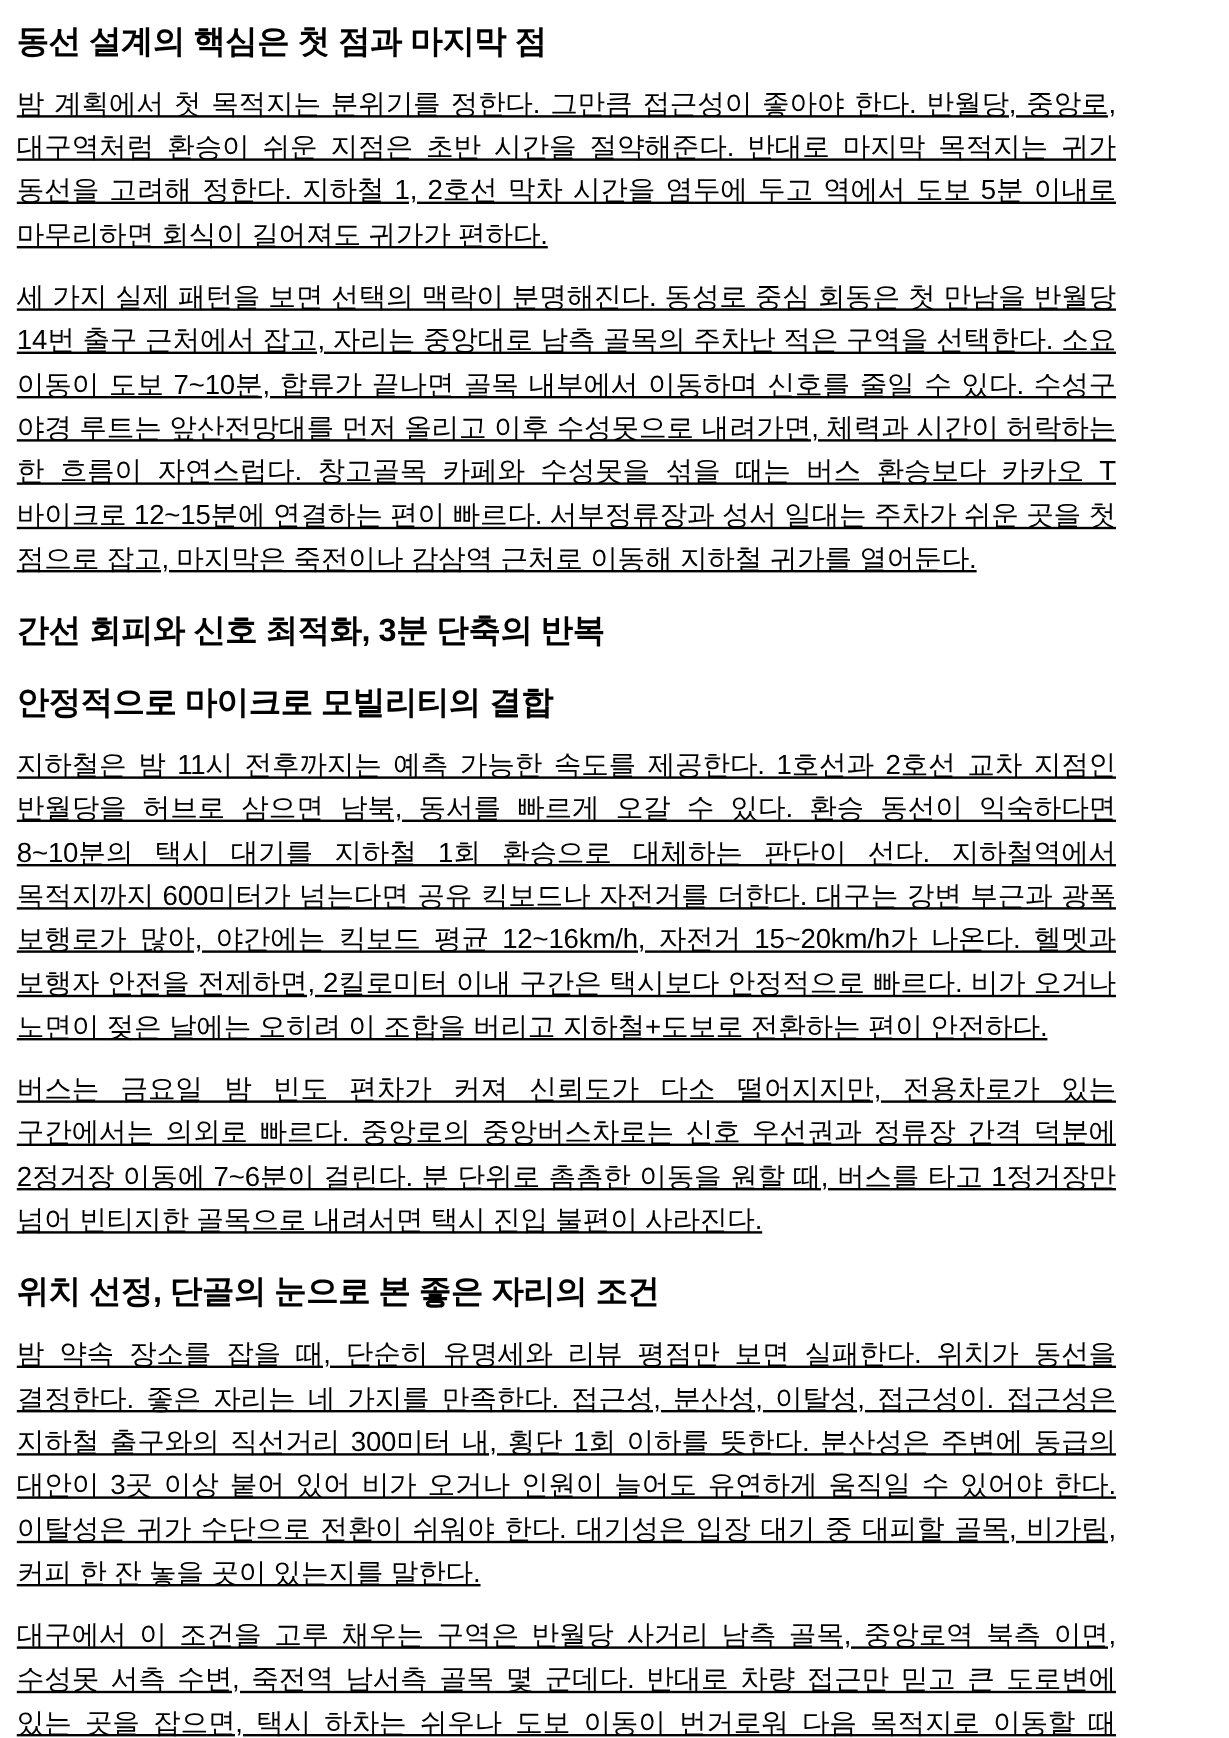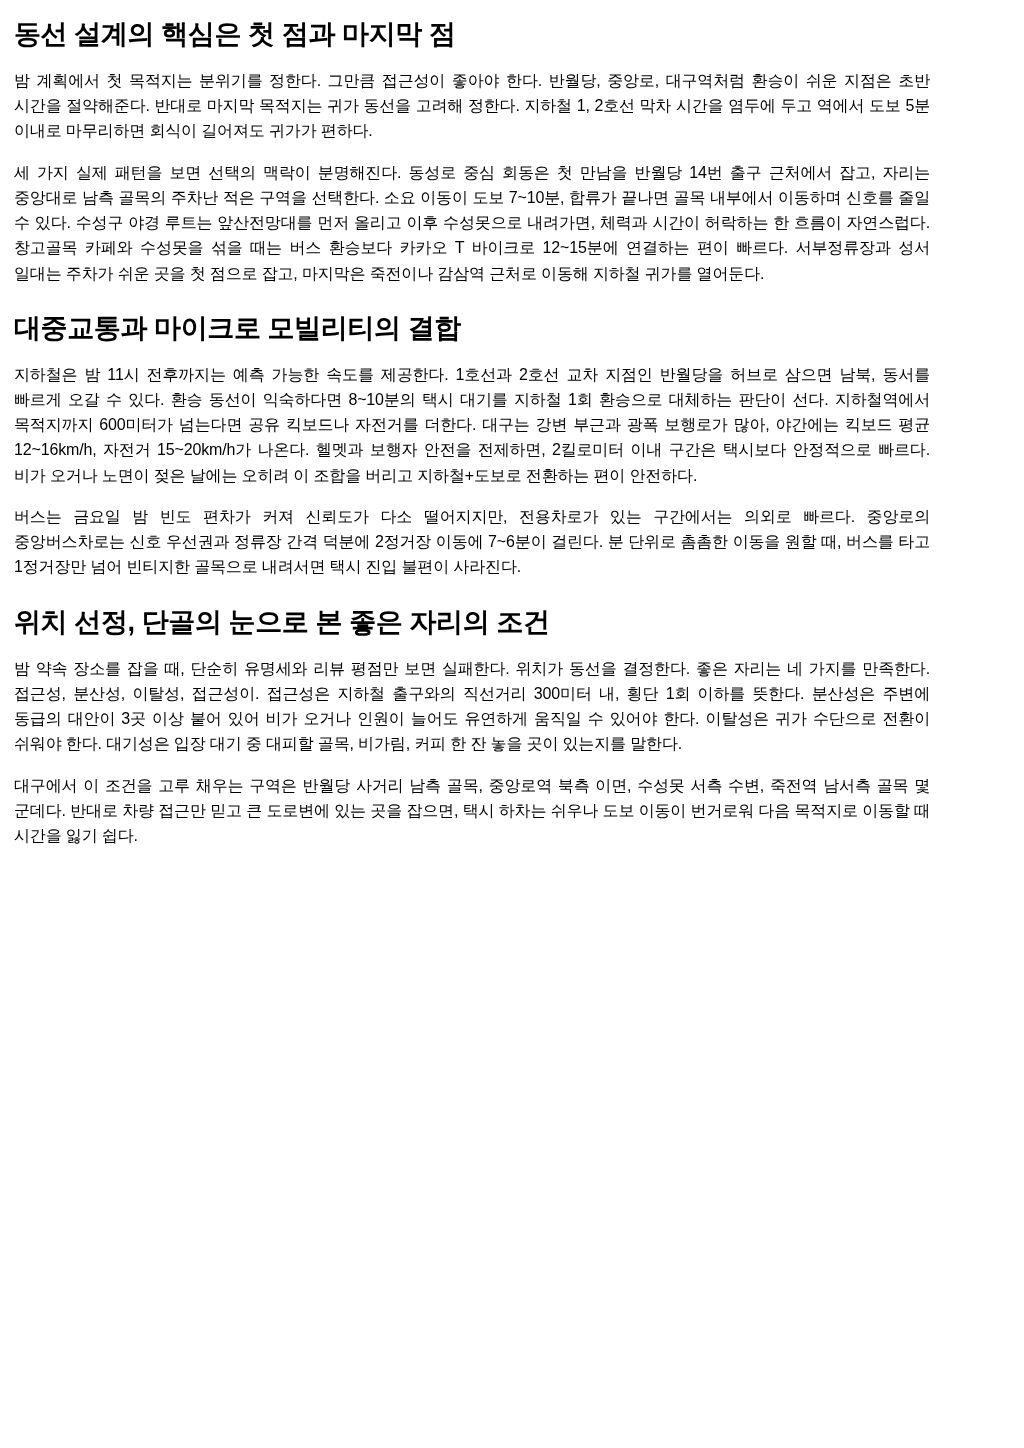--- a/index.html
+++ b/index.html
@@ -22,42 +22,44 @@
     font-size: 27px;
     line-height: 1.25;
     font-weight: bold;
     margin: 26px 0 16px 0;
     letter-spacing: -0.4px;
   }
   h2.section-heading.first {
     margin-top: 8px;
   }
   p.para {
-    font-size: 16px;
+    font-size: 23px;
     line-height: 1.58;
     margin: 0 0 16px 0;
     text-align: justify;
     word-break: keep-all;
     letter-spacing: -0.15px;
+    text-decoration: underline;
   }
   p.para:last-child {
     margin-bottom: 0;
   }
 </style>
 </head>
 <body>
 
 <div class="page">
 
   <h2 class="section-heading first">동선 설계의 핵심은 첫 점과 마지막 점</h2>
   <p class="para">밤 계획에서 첫 목적지는 분위기를 정한다. 그만큼 접근성이 좋아야 한다. 반월당, 중앙로, 대구역처럼 환승이 쉬운 지점은 초반 시간을 절약해준다. 반대로 마지막 목적지는 귀가 동선을 고려해 정한다. 지하철 1, 2호선 막차 시간을 염두에 두고 역에서 도보 5분 이내로 마무리하면 회식이 길어져도 귀가가 편하다.</p>
   <p class="para">세 가지 실제 패턴을 보면 선택의 맥락이 분명해진다. 동성로 중심 회동은 첫 만남을 반월당 14번 출구 근처에서 잡고, 자리는 중앙대로 남측 골목의 주차난 적은 구역을 선택한다. 소요 이동이 도보 7~10분, 합류가 끝나면 골목 내부에서 이동하며 신호를 줄일 수 있다. 수성구 야경 루트는 앞산전망대를 먼저 올리고 이후 수성못으로 내려가면, 체력과 시간이 허락하는 한 흐름이 자연스럽다. 창고골목 카페와 수성못을 섞을 때는 버스 환승보다 카카오 T 바이크로 12~15분에 연결하는 편이 빠르다. 서부정류장과 성서 일대는 주차가 쉬운 곳을 첫 점으로 잡고, 마지막은 죽전이나 감삼역 근처로 이동해 지하철 귀가를 열어둔다.</p>
 
+  <h2 class="section-heading">간선 회피와 신호 최적화, 3분 단축의 반복</h2>
 
-  <h2 class="section-heading">대중교통과 마이크로 모빌리티의 결합</h2>
+  <h2 class="section-heading">안정적으로 마이크로 모빌리티의 결합</h2>
   <p class="para">지하철은 밤 11시 전후까지는 예측 가능한 속도를 제공한다. 1호선과 2호선 교차 지점인 반월당을 허브로 삼으면 남북, 동서를 빠르게 오갈 수 있다. 환승 동선이 익숙하다면 8~10분의 택시 대기를 지하철 1회 환승으로 대체하는 판단이 선다. 지하철역에서 목적지까지 600미터가 넘는다면 공유 킥보드나 자전거를 더한다. 대구는 강변 부근과 광폭 보행로가 많아, 야간에는 킥보드 평균 12~16km/h, 자전거 15~20km/h가 나온다. 헬멧과 보행자 안전을 전제하면, 2킬로미터 이내 구간은 택시보다 안정적으로 빠르다. 비가 오거나 노면이 젖은 날에는 오히려 이 조합을 버리고 지하철+도보로 전환하는 편이 안전하다.</p>
   <p class="para">버스는 금요일 밤 빈도 편차가 커져 신뢰도가 다소 떨어지지만, 전용차로가 있는 구간에서는 의외로 빠르다. 중앙로의 중앙버스차로는 신호 우선권과 정류장 간격 덕분에 2정거장 이동에 7~6분이 걸린다. 분 단위로 촘촘한 이동을 원할 때, 버스를 타고 1정거장만 넘어 빈티지한 골목으로 내려서면 택시 진입 불편이 사라진다.</p>
 
   <h2 class="section-heading">위치 선정, 단골의 눈으로 본 좋은 자리의 조건</h2>
   <p class="para">밤 약속 장소를 잡을 때, 단순히 유명세와 리뷰 평점만 보면 실패한다. 위치가 동선을 결정한다. 좋은 자리는 네 가지를 만족한다. 접근성, 분산성, 이탈성, 접근성이. 접근성은 지하철 출구와의 직선거리 300미터 내, 횡단 1회 이하를 뜻한다. 분산성은 주변에 동급의 대안이 3곳 이상 붙어 있어 비가 오거나 인원이 늘어도 유연하게 움직일 수 있어야 한다. 이탈성은 귀가 수단으로 전환이 쉬워야 한다. 대기성은 입장 대기 중 대피할 골목, 비가림, 커피 한 잔 놓을 곳이 있는지를 말한다.</p>
   <p class="para">대구에서 이 조건을 고루 채우는 구역은 반월당 사거리 남측 골목, 중앙로역 북측 이면, 수성못 서측 수변, 죽전역 남서측 골목 몇 군데다. 반대로 차량 접근만 믿고 큰 도로변에 있는 곳을 잡으면, 택시 하차는 쉬우나 도보 이동이 번거로워 다음 목적지로 이동할 때 시간을 잃기 쉽다.</p>
 
 </div>
 
 </body></html>

